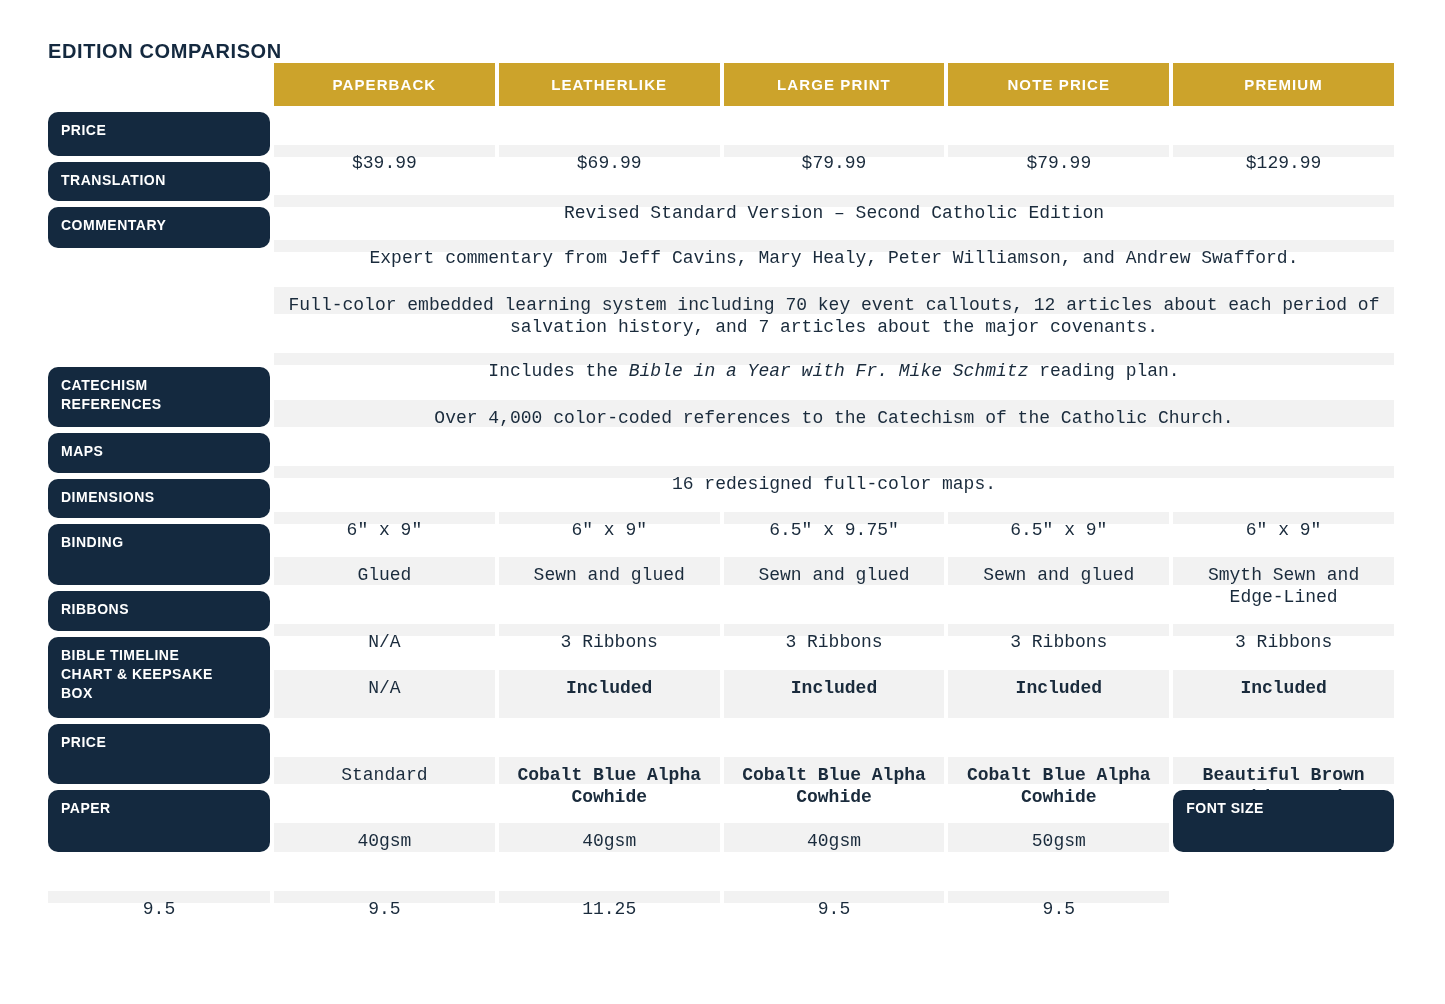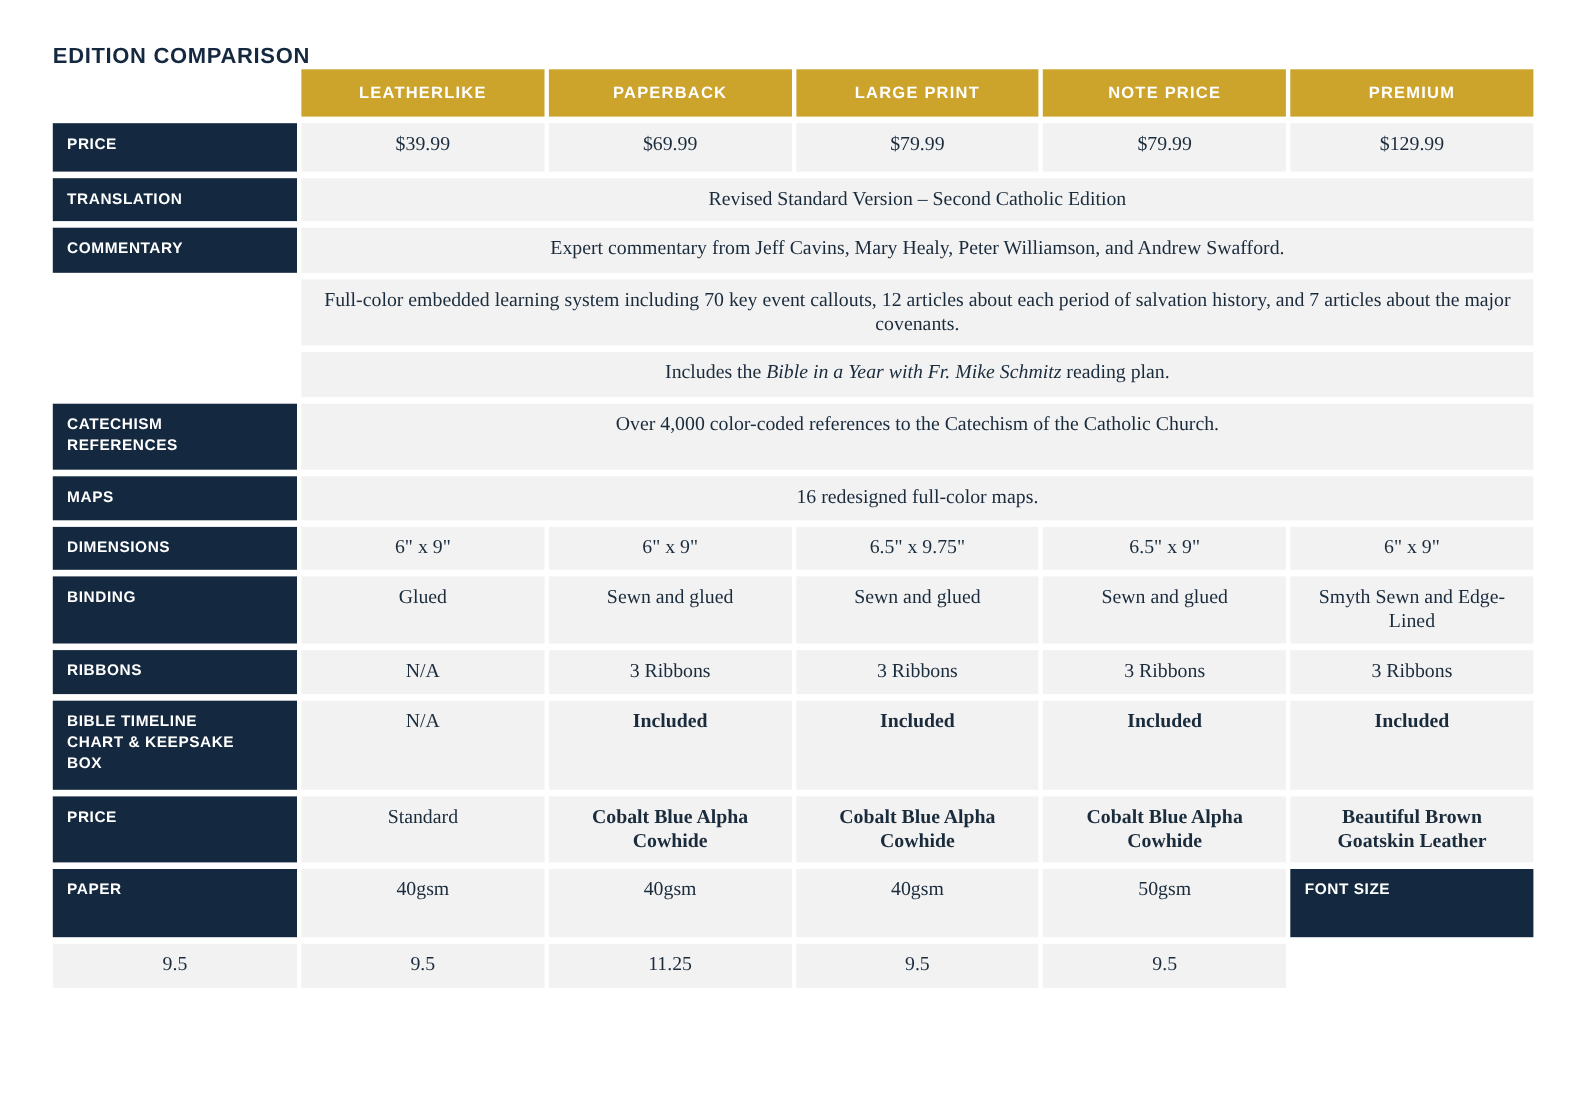--- a/index.html
+++ b/index.html
@@ -27,29 +27,30 @@
     display: grid;
     grid-template-columns: 222px repeat(5, 1fr);
     grid-template-rows: 43px 44px 39px 41px 60px 41px 60px 40px 39px 61px 40px 81px 60px 62px 40px;
     column-gap: 4px;
     row-gap: 6px;
     width: 100%;
   }
   .cell {
     background: #F2F2F2;
     color: #1A2B3C;
-    font-family: Liberation Serif, serif;
+    font-family: Liberation Mono, monospace;
     font-size: 18px;
     line-height: 1.22;
     display: flex;
     flex-direction: column;
     align-items: center;
     justify-content: flex-start;
     text-align: center;
     padding: 8px 12px 4px 12px;
+    margin-top: 33px;
   }
   .cell.span { grid-column: 2 / 7; }
   .cell.bold { font-weight: 700; }
   .corner { background: transparent; }
   .colhead {
     background: #CCA32B;
     color: #ffffff;
     font-family: "Liberation Sans", sans-serif;
     font-weight: 700;
     font-size: 15px;
@@ -66,34 +67,35 @@
     font-weight: 700;
     font-size: 14px;
     letter-spacing: 0.5px;
     line-height: 1.35;
     display: flex;
     flex-direction: column;
     align-items: flex-start;
     justify-content: flex-start;
     text-align: left;
     padding: 9px 55px 9px 13px;
+    border-radius: 10px;
   }
   .em { font-style: italic; }
 </style>
 </head>
 <body>
 
 <div class="page">
   <h1 class="page-title">EDITION COMPARISON</h1>
 
   <div class="grid">
 
     <div class="corner"></div>
+    <div class="colhead">PAPERBACK</div>
     <div class="colhead">LEATHERLIKE</div>
-    <div class="colhead">PAPERBACK</div>
     <div class="colhead">LARGE PRINT</div>
     <div class="colhead">NOTE PRICE</div>
     <div class="colhead">PREMIUM</div>
 
     <div class="rowlabel">PRICE</div>
     <div class="cell">$39.99</div>
     <div class="cell">$69.99</div>
     <div class="cell">$79.99</div>
     <div class="cell">$79.99</div>
     <div class="cell">$129.99</div>

